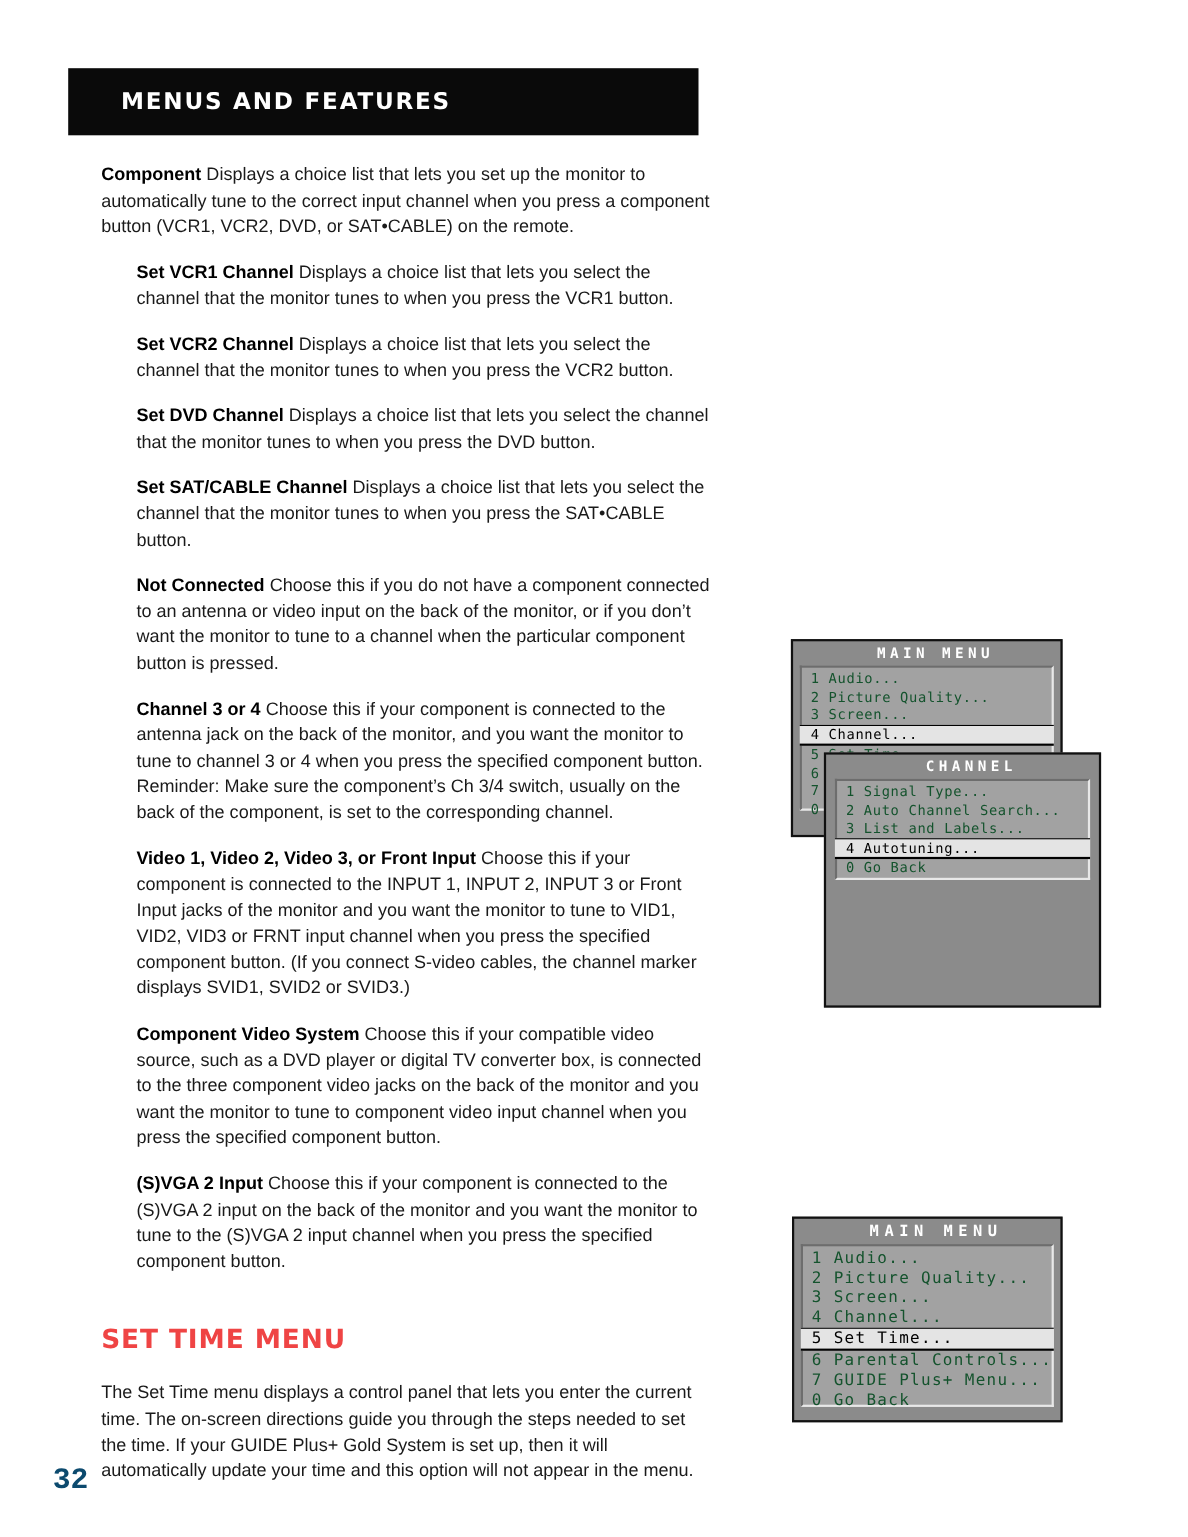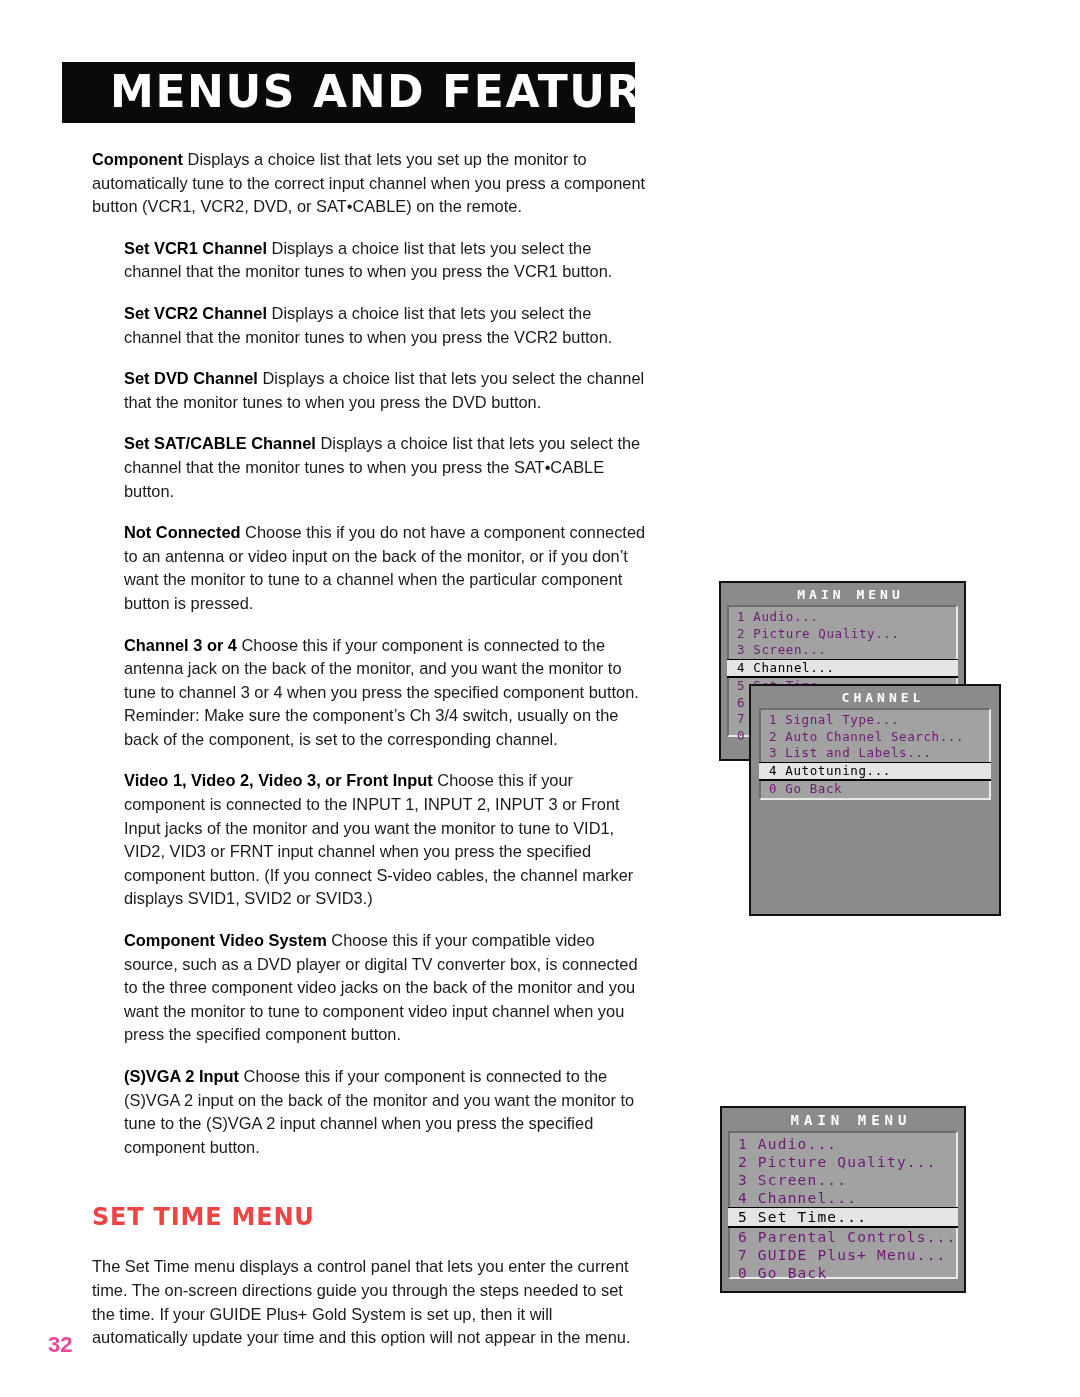--- a/index.html
+++ b/index.html
@@ -25,21 +25,21 @@
     height: 61px;
     background: #0a0a0a;
   }
   .header-title {
     position: absolute;
     left: 48px;
     top: 50%;
     transform: translateY(-52%);
     color: #ffffff;
     font-family: "DejaVu Sans", sans-serif;
-    font-size: 44px;
+    font-size: 21px;
     font-weight: bold;
     letter-spacing: 1.6px;
     white-space: nowrap;
   }
 
   
   .text-col {
     position: absolute;
     left: 92px;
     top: 148px;
@@ -65,24 +65,24 @@
     font-weight: bold;
     letter-spacing: 0.8px;
     color: #ef4444;
   }
 
   
   .page-number {
     position: absolute;
     left: 48px;
     top: 1332px;
-    font-family: Liberation Sans, sans-serif;
-    font-size: 22px;
-    font-weight: bold;
-    color: #ec4899;
+    font-family: Liberation Mono, monospace;
+    font-size: 27px;
+    font-weight: bold;
+    color: #0c4a6e;
   }
 
   
   .osd {
     position: absolute;
     background: #8b8b8b;
     border: 2px solid #111111;
     box-sizing: border-box;
     font-family: "DejaVu Sans Mono", monospace;
   }
@@ -99,21 +99,21 @@
     border-top: 2px solid #6d6d6d;
     border-left: 2px solid #6d6d6d;
     border-right: 2px solid #e8e8e8;
     border-bottom: 2px solid #e8e8e8;
     box-sizing: border-box;
     padding: 2px 0 2px 0;
   }
   .osd-row {
     font-size: 12.5px;
     line-height: 16.5px;
-    color: #701a75;
+    color: #14532d;
     white-space: pre;
     padding-left: 8px;
     letter-spacing: 0.6px;
   }
   .osd-row.sel {
     background: #e4e4e4;
     color: #000000;
     border-top: 1px solid #000;
     border-bottom: 2px solid #000;
     margin-left: -2px;

